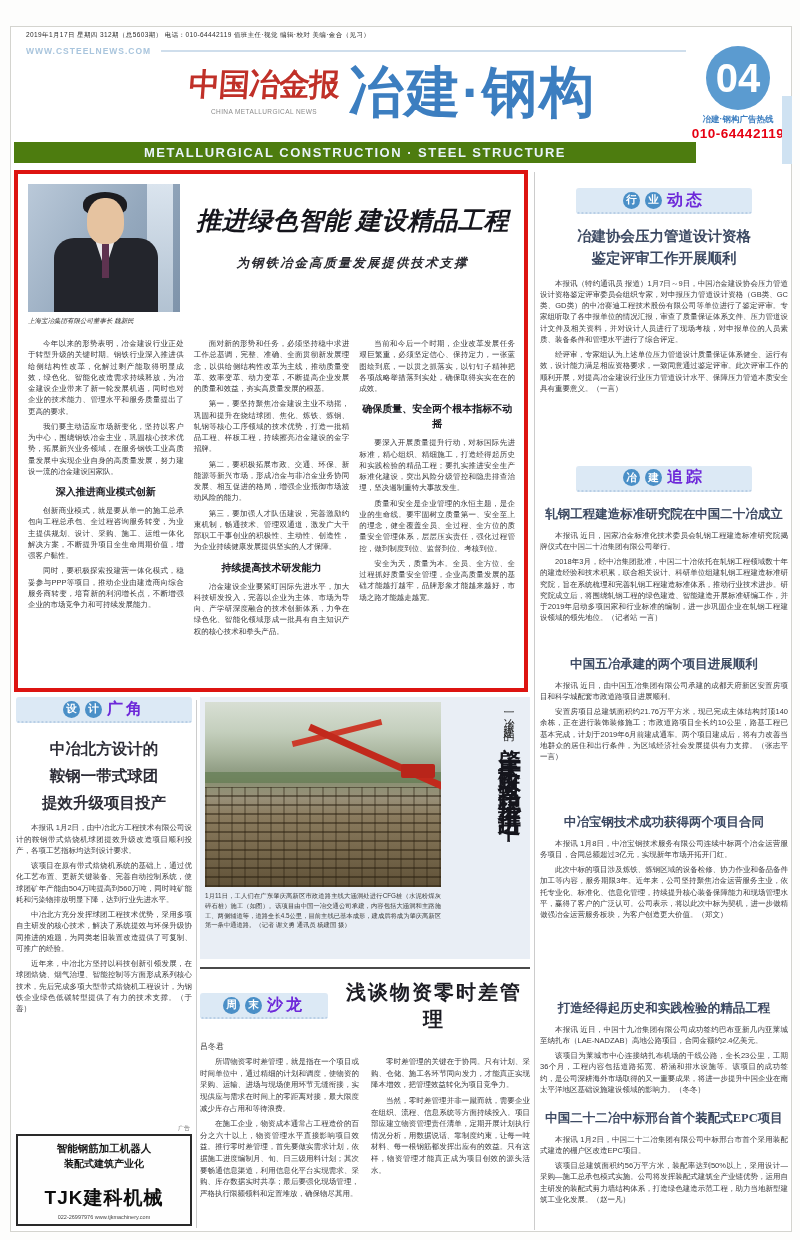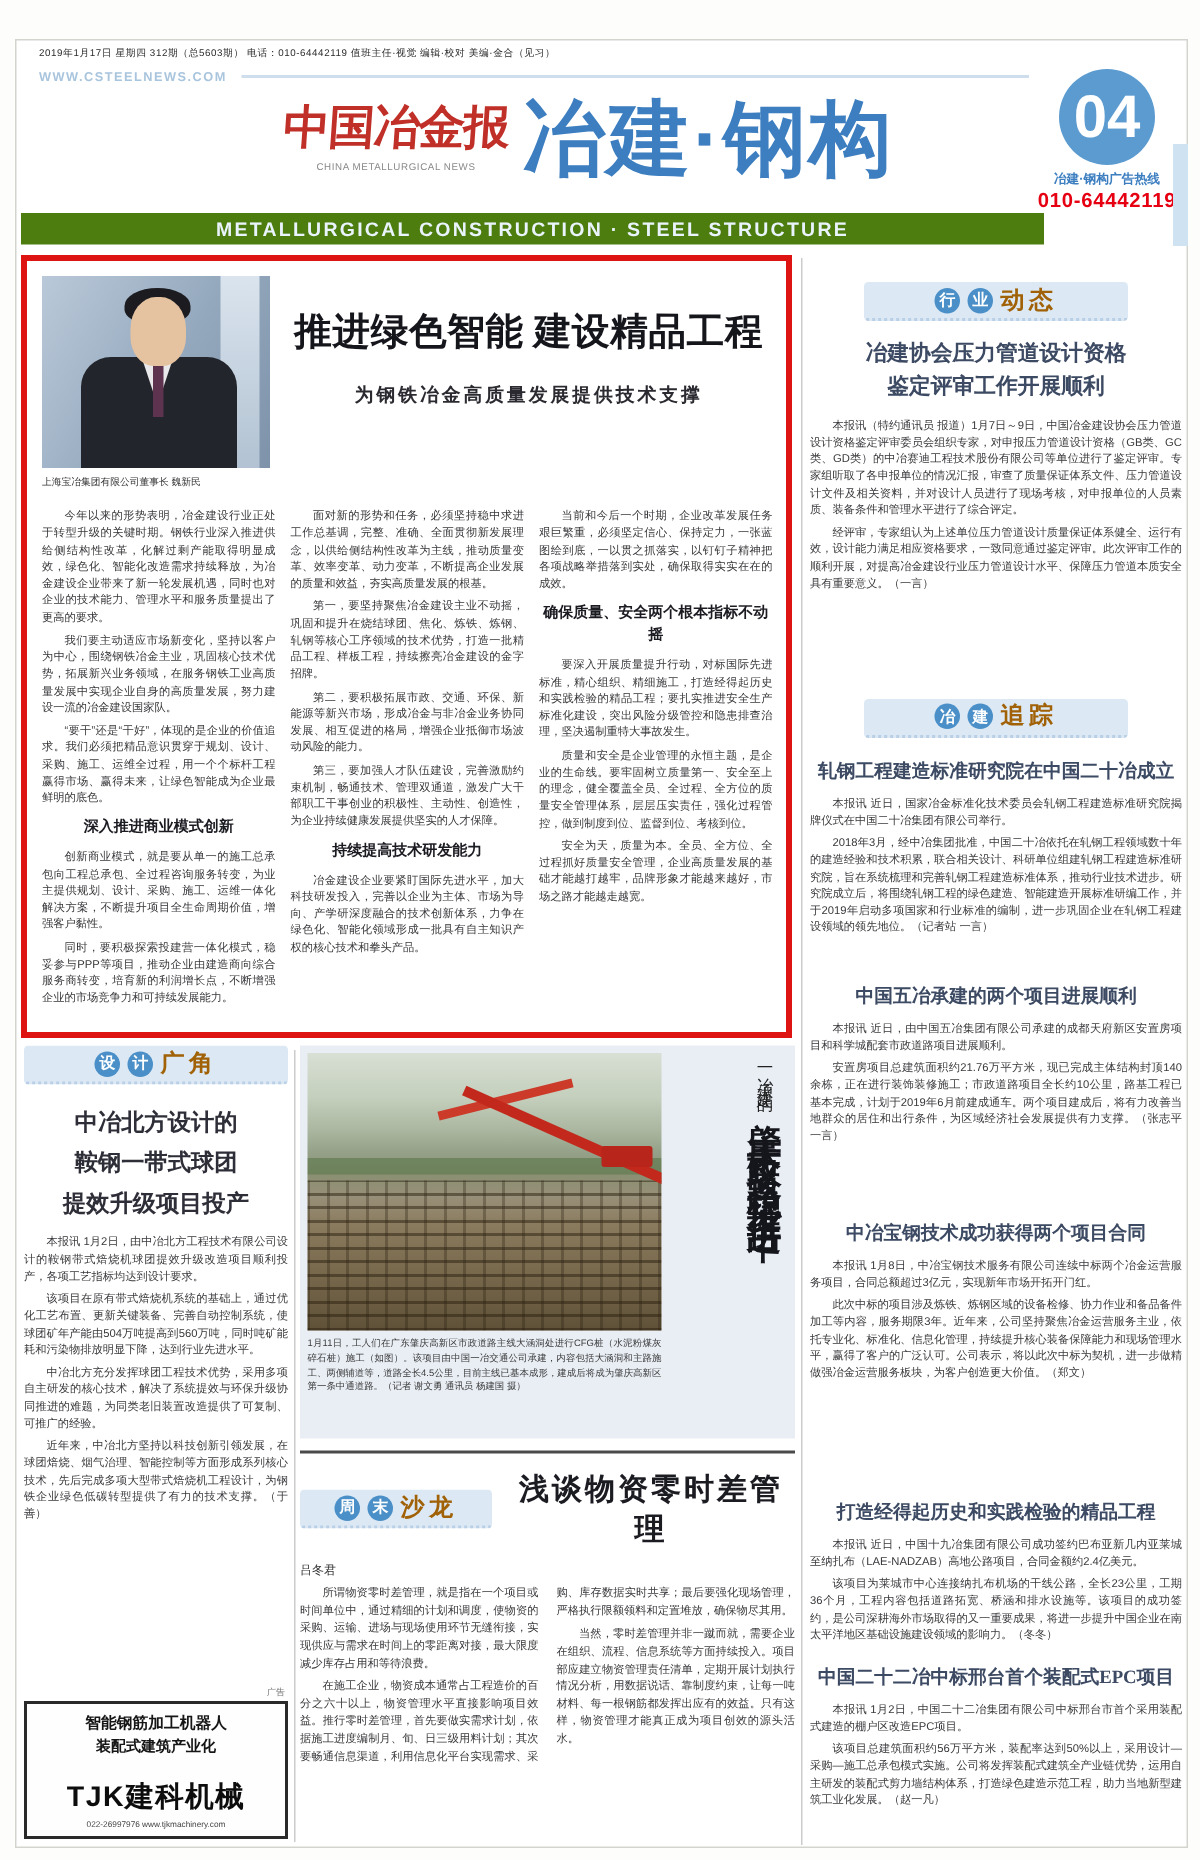--- a/index.html
+++ b/index.html
@@ -23,41 +23,41 @@
   .hotline-num { position:absolute; left:686px; top:126px; width:104px; text-align:center; font-size:13.5px; font-weight:900; color:#e60012; letter-spacing:.5px; }
   .edge-strip { position:absolute; left:782px; top:96px; width:10px; height:68px; background:#cfe2f2; }
   .banner { position:absolute; left:14px; top:142px; width:682px; height:21px; background:#4d7c0f; color:#eaf4fc; font-size:13px; font-weight:bold; letter-spacing:1.5px; display:flex; align-items:center; justify-content:center; }
 
   
   .vrule-r { position:absolute; left:534px; top:172px; width:1px; height:1058px; background:#ccc; }
   .vrule-l { position:absolute; left:196px; top:700px; width:1px; height:528px; background:#ccc; }
 
   
   .lead { position:absolute; left:14px; top:170px; width:514px; height:522px; border:4px solid #dd1411; padding:10px 9px 8px 10px; background:#fff; }
-  .lead-head-row { display:flex; gap:10px; }
+  .lead-head-row { display:flex; gap:10px;font-style:italic; }
   .portrait { width:152px; height:128px; flex:none; position:relative; overflow:hidden; background:linear-gradient(120deg,#bac9d9 0%,#94a8bd 55%,#7e93aa 100%); }
   .p-glass { position:absolute; right:7px; top:0; width:26px; height:100%; background:linear-gradient(#dae4ee,#b2c2d2); }
   .p-hair { position:absolute; left:55px; top:8px; width:44px; height:24px; background:#1c1c20; border-radius:50% 50% 40% 40%; }
   .p-head { position:absolute; left:59px; top:14px; width:37px; height:46px; background:#e6c3a0; border-radius:46% 46% 42% 42%; }
   .p-suit { position:absolute; left:26px; top:54px; width:104px; height:76px; background:#23252c; border-radius:20px 20px 0 0; }
   .p-shirt { position:absolute; left:67px; top:56px; width:20px; height:30px; background:#e9e9eb; clip-path:polygon(50% 100%,100% 0,0 0); }
   .p-tie { position:absolute; left:74px; top:58px; width:7px; height:36px; background:#5e3350; }
   .lead-byline { width:152px; font-size:6.5px; color:#333; margin-top:5px; }
   .lead-title-block { flex:1; text-align:center; padding-top:20px; }
   .lead-headline { font-size:25px; font-weight:900; color:#15151c; font-family:"Liberation Serif", serif; letter-spacing:.5px; white-space:nowrap; }
   .lead-subhead { margin-top:18px; font-size:12.5px; font-weight:bold; color:#2a2a30; letter-spacing:2px; }
   .lead-body { display:flex; gap:10px; margin-top:12px; height:336px; overflow:hidden; }
   .lead-col { flex:1; font-size:7.5px; line-height:1.5; color:#38383c; text-align:justify; }
   .lead-col p { margin-bottom:4px; text-indent:2em; }
   .lead-sub { font-size:10px; font-weight:900; text-align:center; margin:7px 0 6px; color:#1b1b22; }
 
   
   .band { background:#dce9f5; border-radius:3px; height:26px; display:flex; align-items:center; justify-content:center; gap:5px; border-bottom:2px dotted #b9cfe6; }
   .band .c { width:17px; height:17px; border-radius:50%; background:#4a8fc7; color:#fff; font-size:10.5px; font-weight:bold; display:flex; align-items:center; justify-content:center; }
-  .band .t { color:#a16207; font-weight:900; font-size:16px; letter-spacing:3px; }
+  .band .t { color:#6d28d9; font-weight:900; font-size:16px; letter-spacing:3px; }
 
   
   .rightcol { position:absolute; left:540px; top:172px; width:248px; }
   .rc-band { width:176px; margin:16px auto 0; }
   .r-headline2 { margin:12px 2px 8px; font-size:14.5px; font-weight:900; color:#3d4a63; text-align:center; line-height:1.5; white-space:pre-line; font-family:"Liberation Serif", serif; }
   .r-headline { margin:14px 0 7px; font-size:12.5px; font-weight:900; color:#3d4a63; text-align:center; font-family:"Liberation Serif", serif; white-space:nowrap; }
   .r-body { font-size:7.5px; line-height:1.5; color:#3a3a3e; text-align:justify; overflow:hidden; }
   .r-body p { margin-bottom:4px; text-indent:2em; }
   .h172{height:170px} .h112{height:112px} .h120{height:120px} .h150{height:148px} .h72{height:72px} .h96{height:96px}
 
@@ -139,21 +139,20 @@
       </div>
       <div class="lead-title-block">
         <div class="lead-headline">推进绿色智能 建设精品工程</div>
         <div class="lead-subhead">为钢铁冶金高质量发展提供技术支撑</div>
       </div>
     </div>
     <div class="lead-body">
       <div class="lead-col">
         <p>今年以来的形势表明，冶金建设行业正处于转型升级的关键时期。钢铁行业深入推进供给侧结构性改革，化解过剩产能取得明显成效，绿色化、智能化改造需求持续释放，为冶金建设企业带来了新一轮发展机遇，同时也对企业的技术能力、管理水平和服务质量提出了更高的要求。</p>
         <p>我们要主动适应市场新变化，坚持以客户为中心，围绕钢铁冶金主业，巩固核心技术优势，拓展新兴业务领域，在服务钢铁工业高质量发展中实现企业自身的高质量发展，努力建设一流的冶金建设国家队。</p>
-        <p>“要干”还是“干好”，体现的是企业的价值追求。我们必须把精品意识贯穿于规划、设计、采购、施工、运维全过程，用一个个标杆工程赢得市场、赢得未来，让绿色智能成为企业最鲜明的底色。</p>
         <div class="lead-sub">深入推进商业模式创新</div>
         <p>创新商业模式，就是要从单一的施工总承包向工程总承包、全过程咨询服务转变，为业主提供规划、设计、采购、施工、运维一体化解决方案，不断提升项目全生命周期价值，增强客户黏性。</p>
         <p>同时，要积极探索投建营一体化模式，稳妥参与PPP等项目，推动企业由建造商向综合服务商转变，培育新的利润增长点，不断增强企业的市场竞争力和可持续发展能力。</p>
       </div>
       <div class="lead-col">
         <p>面对新的形势和任务，必须坚持稳中求进工作总基调，完整、准确、全面贯彻新发展理念，以供给侧结构性改革为主线，推动质量变革、效率变革、动力变革，不断提高企业发展的质量和效益，夯实高质量发展的根基。</p>
         <p>第一，要坚持聚焦冶金建设主业不动摇，巩固和提升在烧结球团、焦化、炼铁、炼钢、轧钢等核心工序领域的技术优势，打造一批精品工程、样板工程，持续擦亮冶金建设的金字招牌。</p>
         <p>第二，要积极拓展市政、交通、环保、新能源等新兴市场，形成冶金与非冶金业务协同发展、相互促进的格局，增强企业抵御市场波动风险的能力。</p>
         <p>第三，要加强人才队伍建设，完善激励约束机制，畅通技术、管理双通道，激发广大干部职工干事创业的积极性、主动性、创造性，为企业持续健康发展提供坚实的人才保障。</p>
         <div class="lead-sub">持续提高技术研发能力</div>
@@ -268,16 +267,17 @@
         <span class="c">周</span>
         <span class="c">末</span>
         <span class="t">沙龙</span>
       </div>
       <div class="salon-headline">浅谈物资零时差管理</div>
     </div>
     <div class="salon-author">吕冬君</div>
     <div class="salon-body">
       <p>所谓物资零时差管理，就是指在一个项目或时间单位中，通过精细的计划和调度，使物资的采购、运输、进场与现场使用环节无缝衔接，实现供应与需求在时间上的零距离对接，最大限度减少库存占用和等待浪费。</p>
       <p>在施工企业，物资成本通常占工程造价的百分之六十以上，物资管理水平直接影响项目效益。推行零时差管理，首先要做实需求计划，依据施工进度编制月、旬、日三级用料计划；其次要畅通信息渠道，利用信息化平台实现需求、采购、库存数据实时共享；最后要强化现场管理，严格执行限额领料和定置堆放，确保物尽其用。</p>
+      <p>零时差管理的关键在于协同。只有计划、采购、仓储、施工各环节同向发力，才能真正实现降本增效，把管理效益转化为项目竞争力。</p>
       <p>当然，零时差管理并非一蹴而就，需要企业在组织、流程、信息系统等方面持续投入。项目部应建立物资管理责任清单，定期开展计划执行情况分析，用数据说话、靠制度约束，让每一吨材料、每一根钢筋都发挥出应有的效益。只有这样，物资管理才能真正成为项目创效的源头活水。</p>
     </div>
   </div>
 </div>
 
 </body></html>

